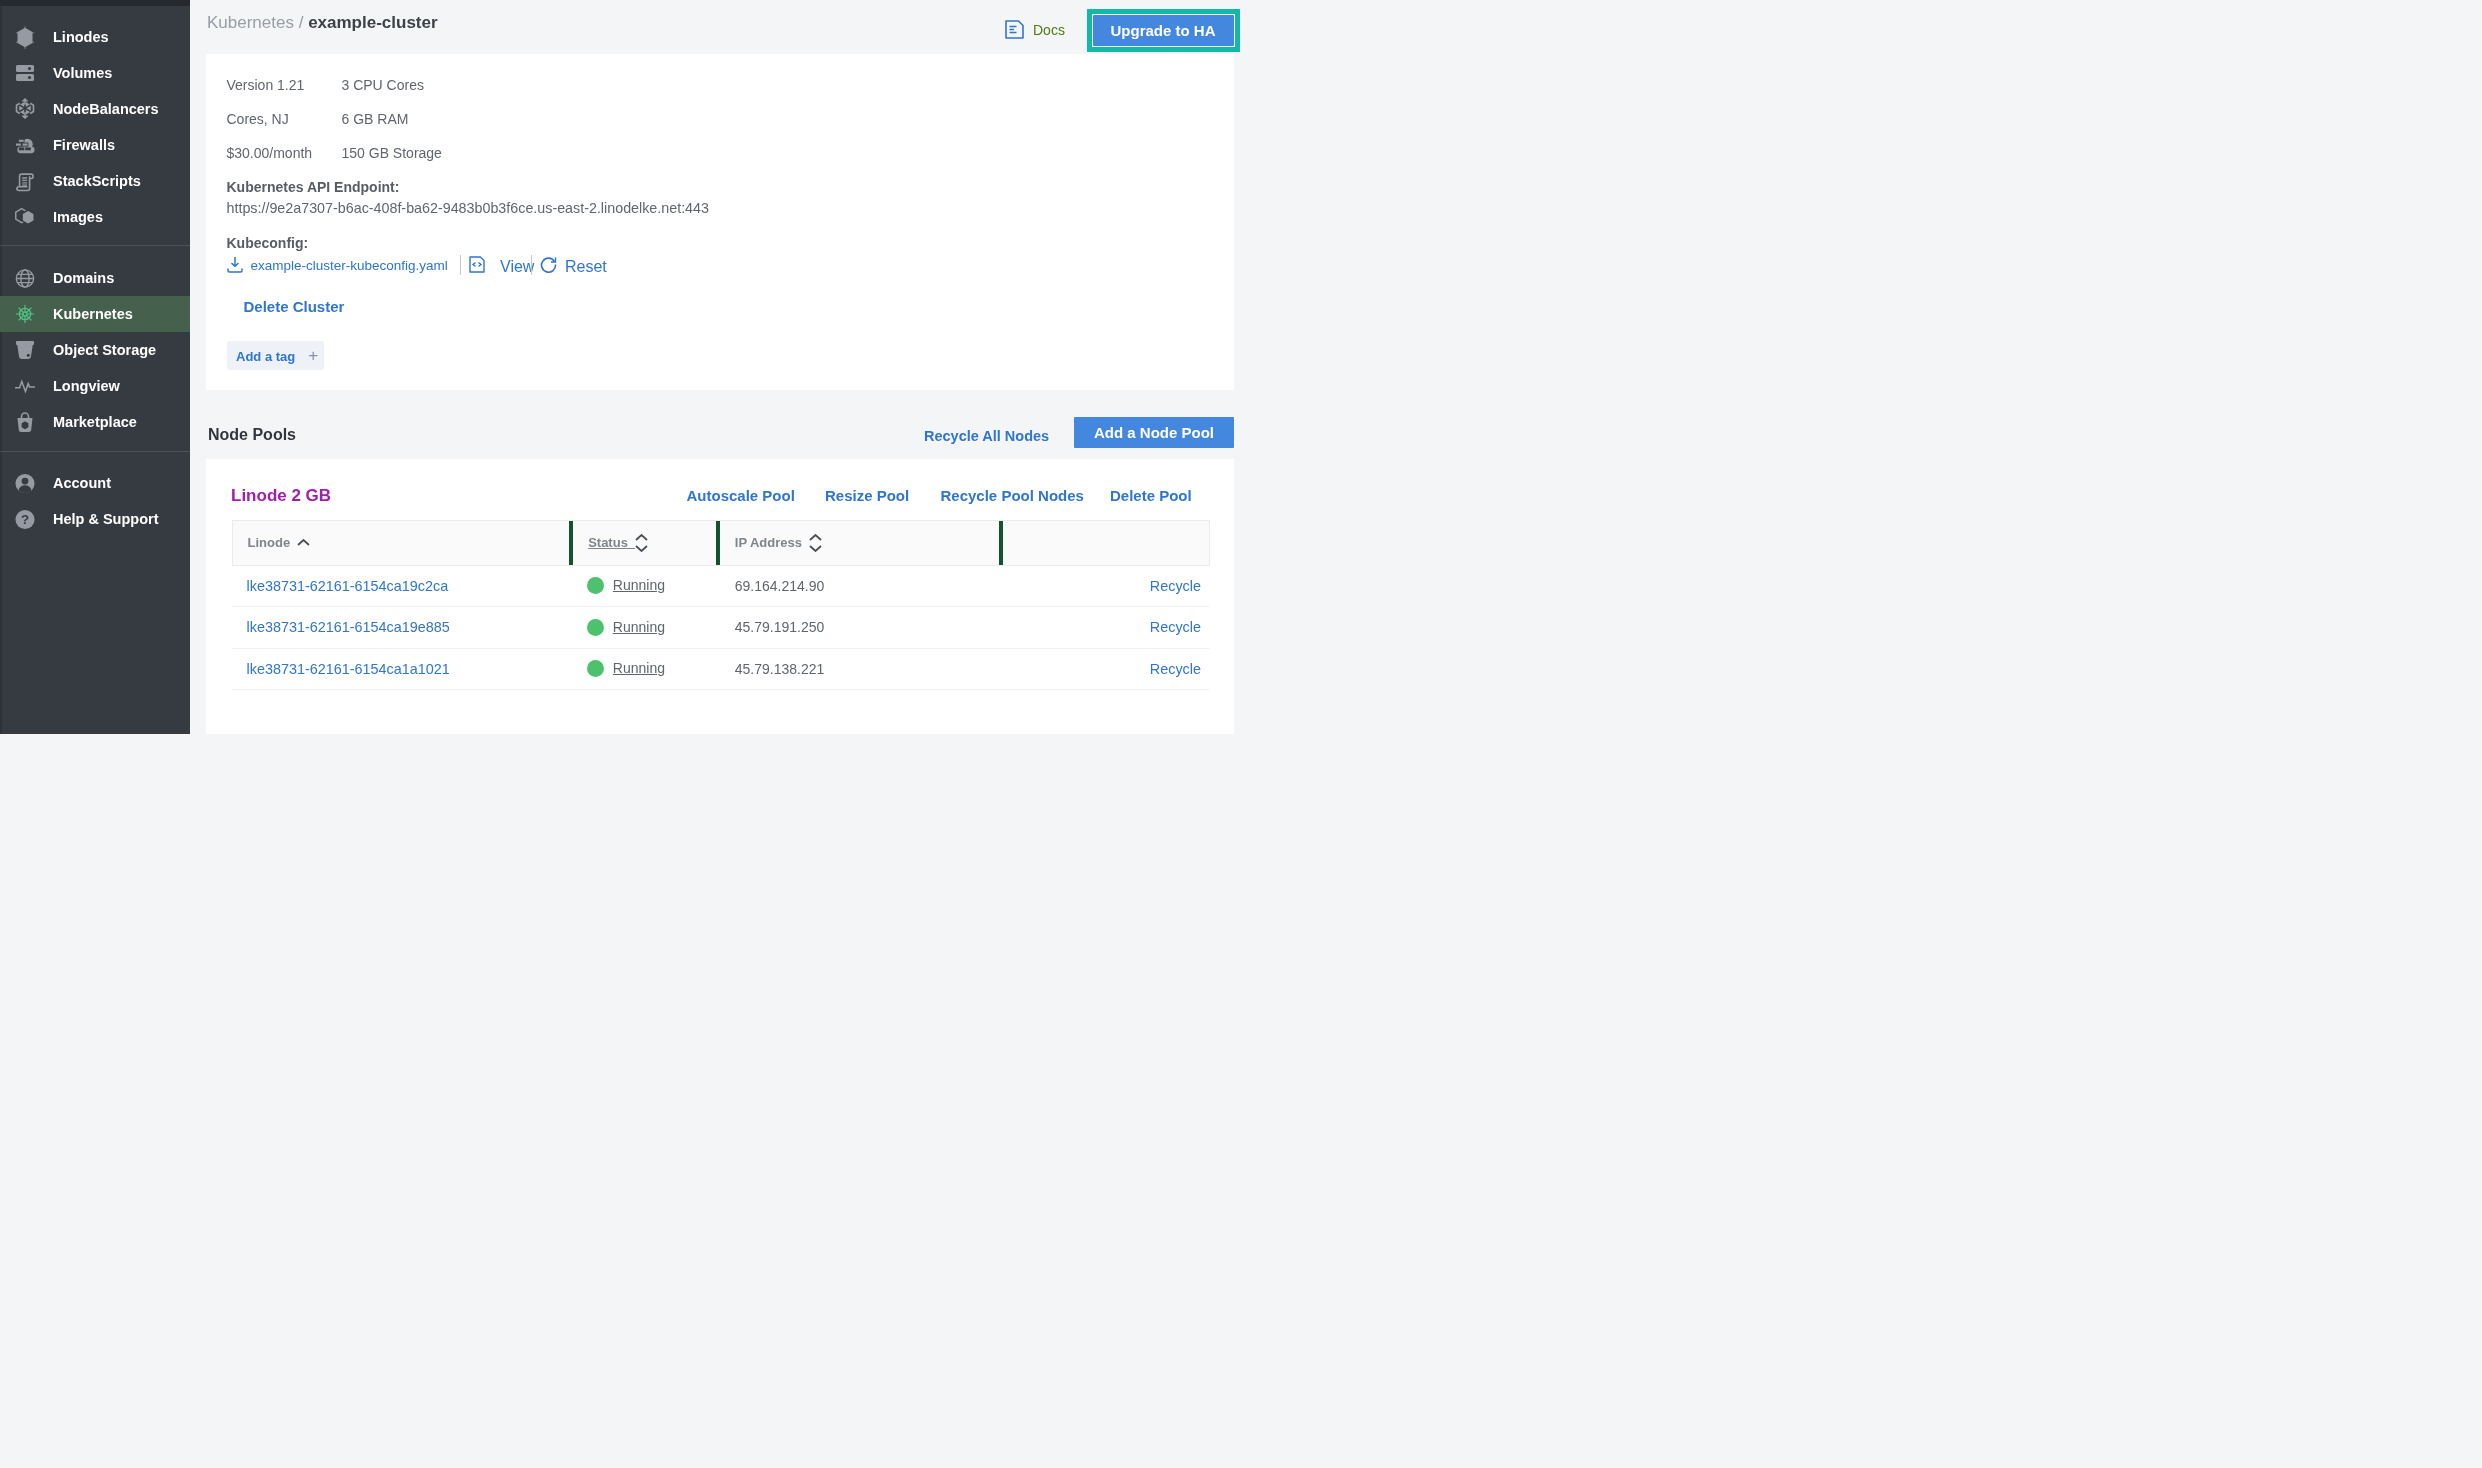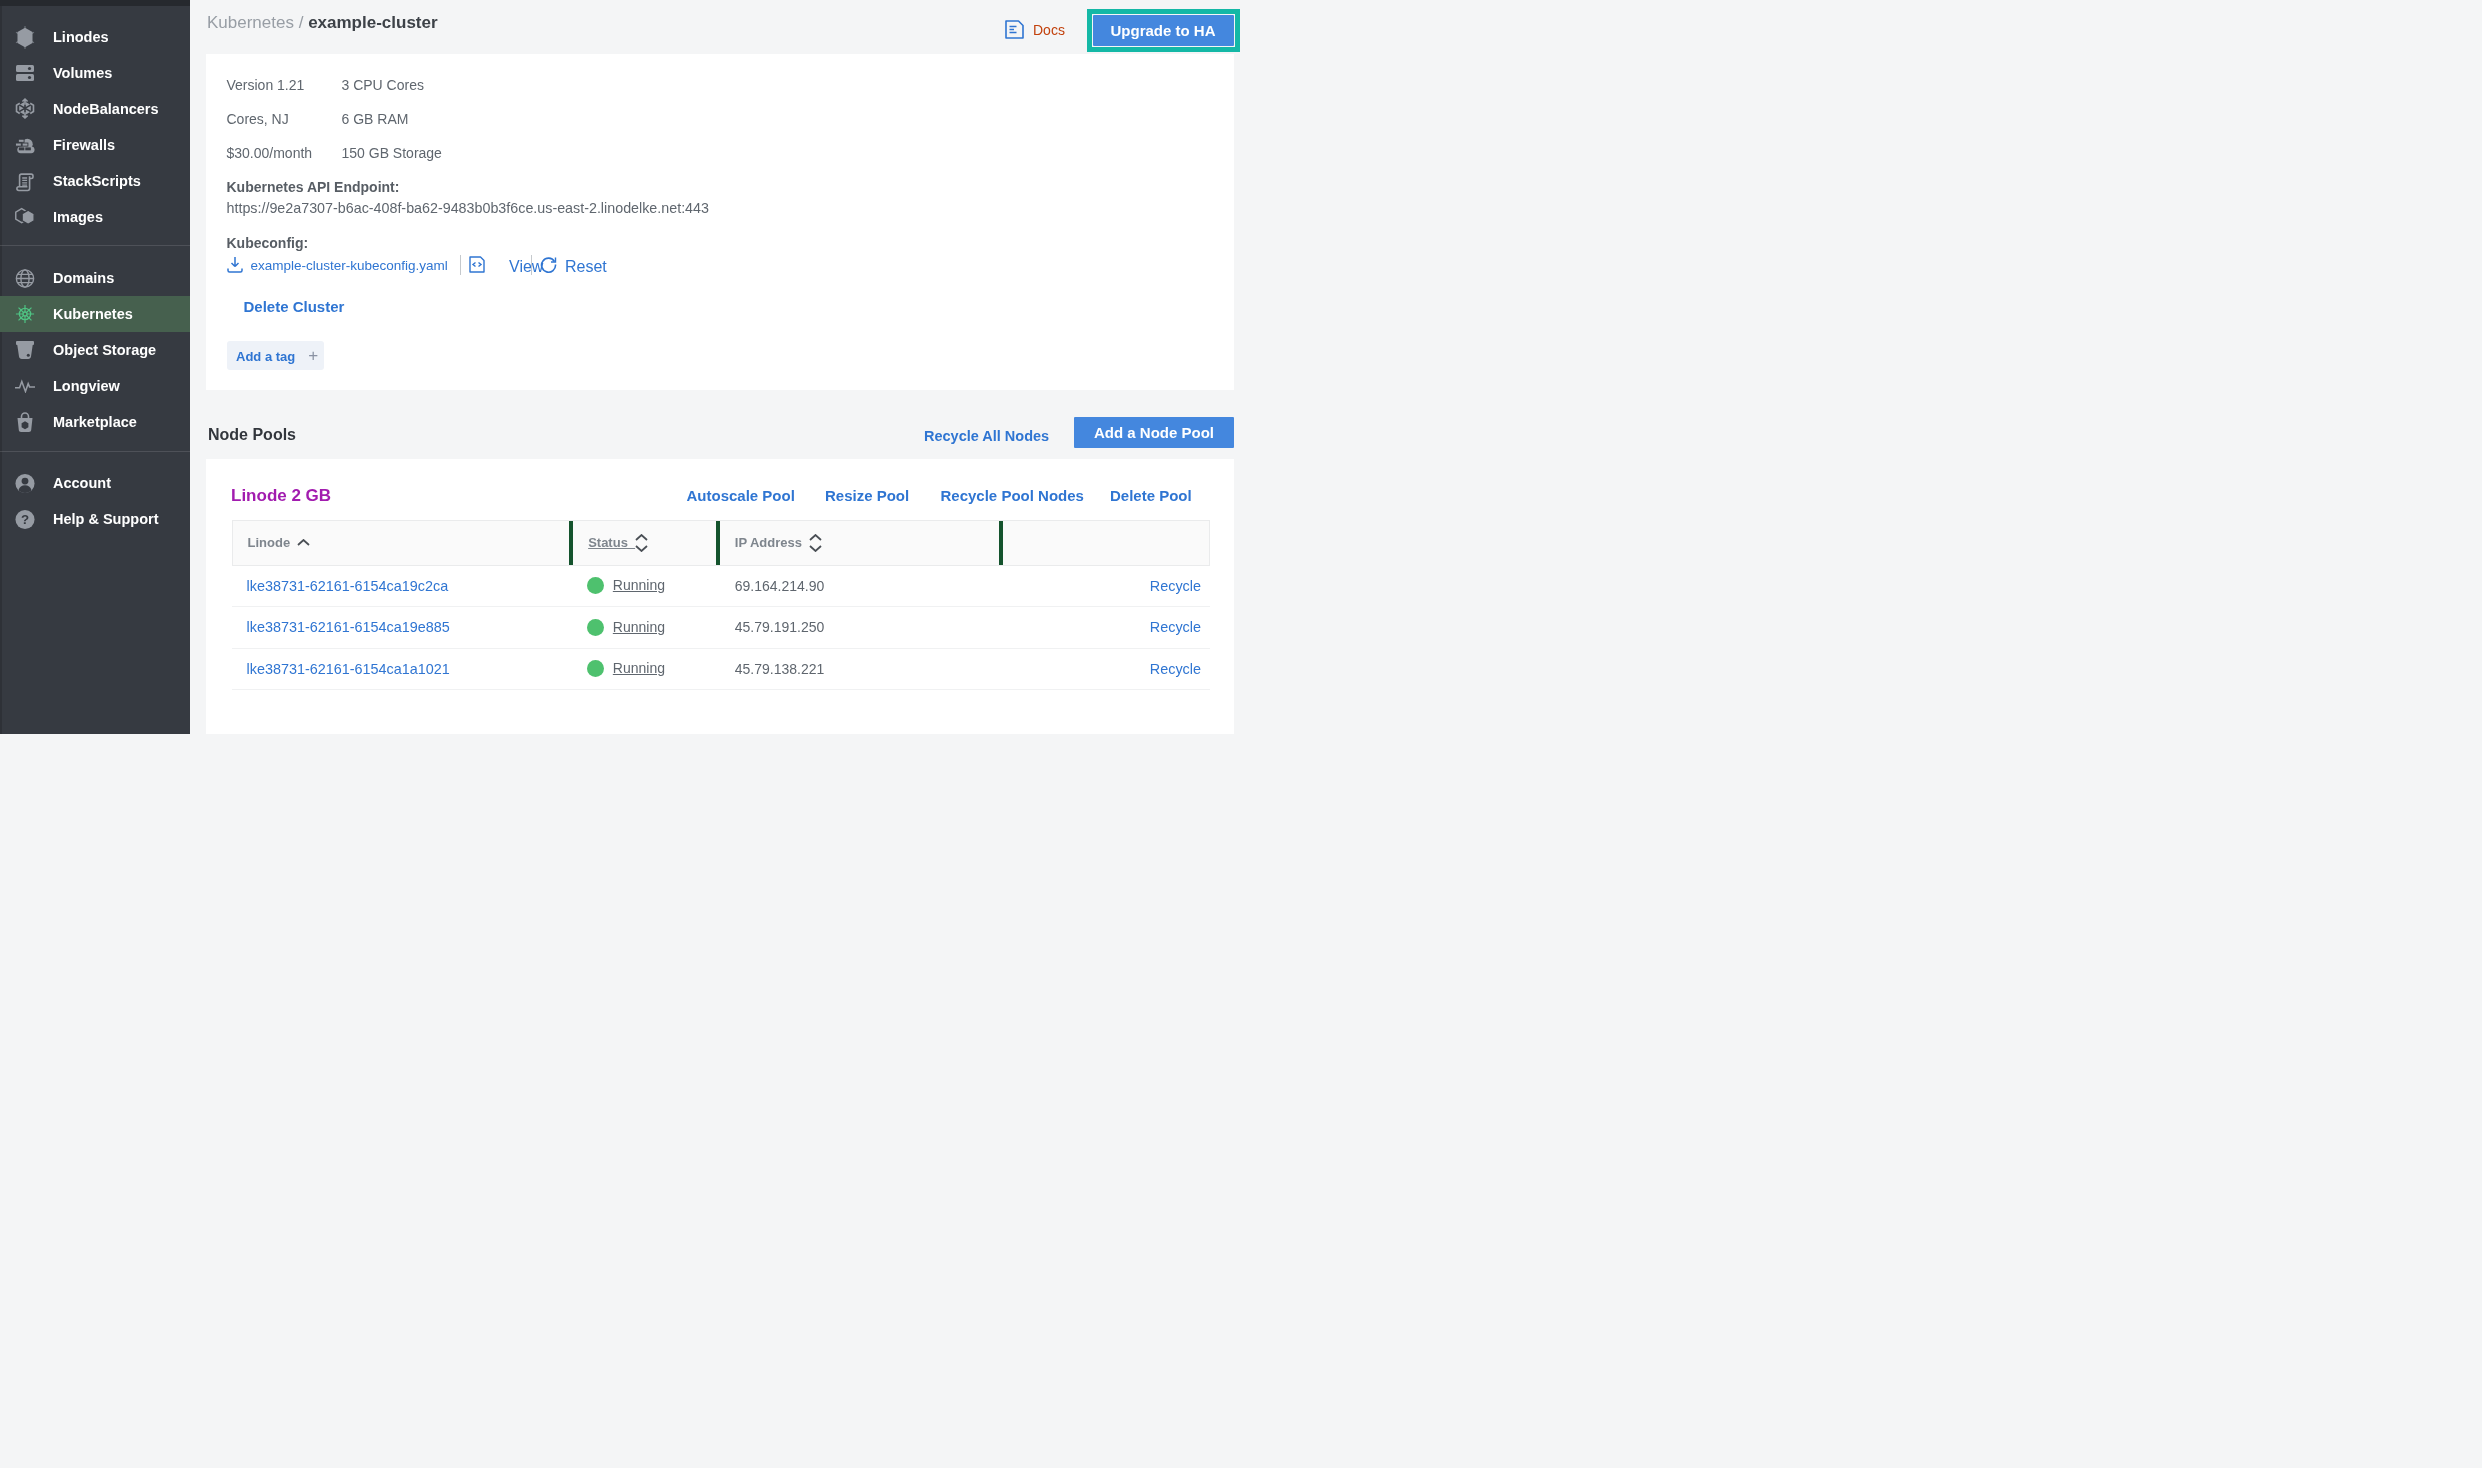--- a/index.html
+++ b/index.html
@@ -14,21 +14,21 @@
 .item .ic { width:20px; height:20px; margin-left:15px; margin-right:18px; flex:none; display:flex; align-items:center; justify-content:center; }
 .item svg { display:block; }
 .sep1 { border-top:1px solid rgba(255,255,255,0.12); margin:10px 0 14px 0; }
 .sep2 { border-top:1px solid rgba(255,255,255,0.12); margin:11px 0 13px 0; }
 .sel { background:#46604e; }
 
 
 #crumb { position:absolute; left:207px; top:13px; font-size:17px; color:#989ea5; }
 #crumb b { color:#3d4248; font-weight:bold; }
 #docs { position:absolute; left:1005px; top:20px; }
-#docstxt { position:absolute; left:1033px; top:22px; font-size:14px; color:#c2410c; }
+#docstxt { position:absolute; left:1033px; top:22px; font-size:14px; color:#4d7c0f; }
 #redbox { position:absolute; left:1086.5px; top:8.5px; width:153px; height:43px; border:5px solid #14b8a6; }
 #hab { position:absolute; left:1px; top:1px; width:141px; height:31px; background:#4487de; color:#fff; font-size:15px; font-weight:bold; text-align:center; line-height:31px; border-radius:1px; }
 
 
 .panel { position:absolute; background:#fff; left:206px; width:1028px; }
 #p1 { top:54px; height:336px; }
 #p2 { top:459px; height:281px; }
 .abs { position:absolute; }
 .g { color:#5f666e; font-size:14px; }
 .bold { font-weight:bold; }
@@ -198,21 +198,21 @@
         <path d="M8 1v9.5M8 10.5l-3.5-3.5M8 10.5L11.5 7"></path>
         <path d="M1 12.5v2c0 .8.7 1.5 1.5 1.5h11c.8 0 1.5-.7 1.5-1.5v-2"></path>
       </svg>
   </div>
   <div class="abs blue" style="left:44.5px; top:204px; font-size:13.5px;">example-cluster-kubeconfig.yaml</div>
   <div class="abs" style="left:254px; top:201px; width:1px; height:20px; background:#c5c9cd;"></div>
   <div class="abs" style="left:263px; top:202px;"><svg width="16" height="17" viewBox="0 0 16 17" fill="none" stroke="#2f75d2" stroke-width="1.4">
         <path d="M1 1h10.5L15 4.5V16H1z" stroke-linejoin="round"></path>
         <path d="M6.5 6.5L4 8.5l2.5 2M9.5 6.5L12 8.5l-2.5 2"></path>
       </svg></div>
-  <div class="abs blue" style="left:303px; top:204px;">View</div>
+  <div class="abs blue" style="left:294px; top:204px;">View</div>
   <div class="abs" style="left:325px; top:201px; width:1px; height:20px; background:#c5c9cd;"></div>
   <div class="abs" style="left:334px; top:202px;"><svg width="17" height="17" viewBox="0 0 17 17" fill="none" stroke="#2f75d2" stroke-width="1.6">
         <path d="M14.5 5.5A7 7 0 1 0 15.5 8.5"></path>
         <path d="M15.5 1.5v4.5H11" stroke-width="1.4"></path>
       </svg></div>
   <div class="abs blue" style="left:359px; top:204px;">Reset</div>
 
   <div class="abs bluebold" style="left:37.5px; top:244px; font-size:15px;">Delete Cluster</div>
   <div id="chip">Add a tag<span class="plus">+</span></div>
 </div>

